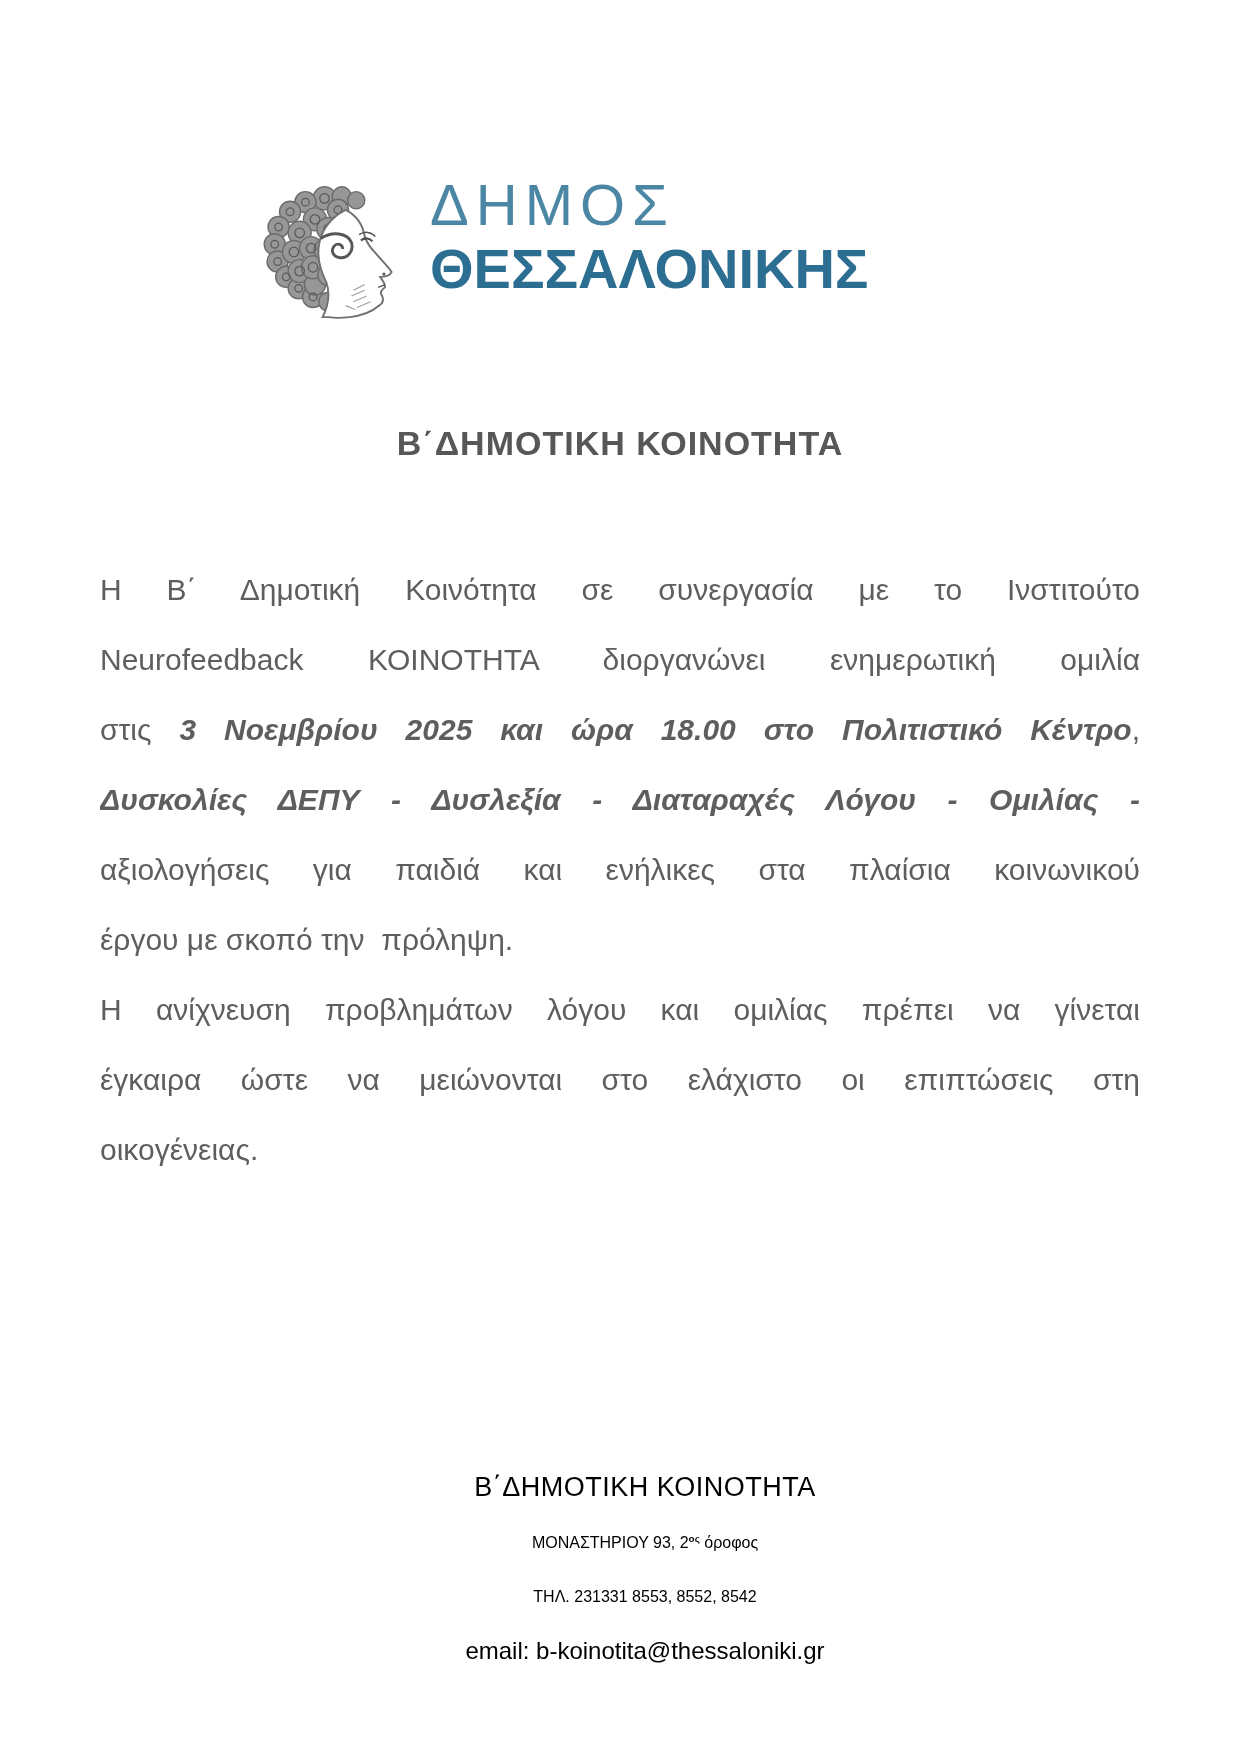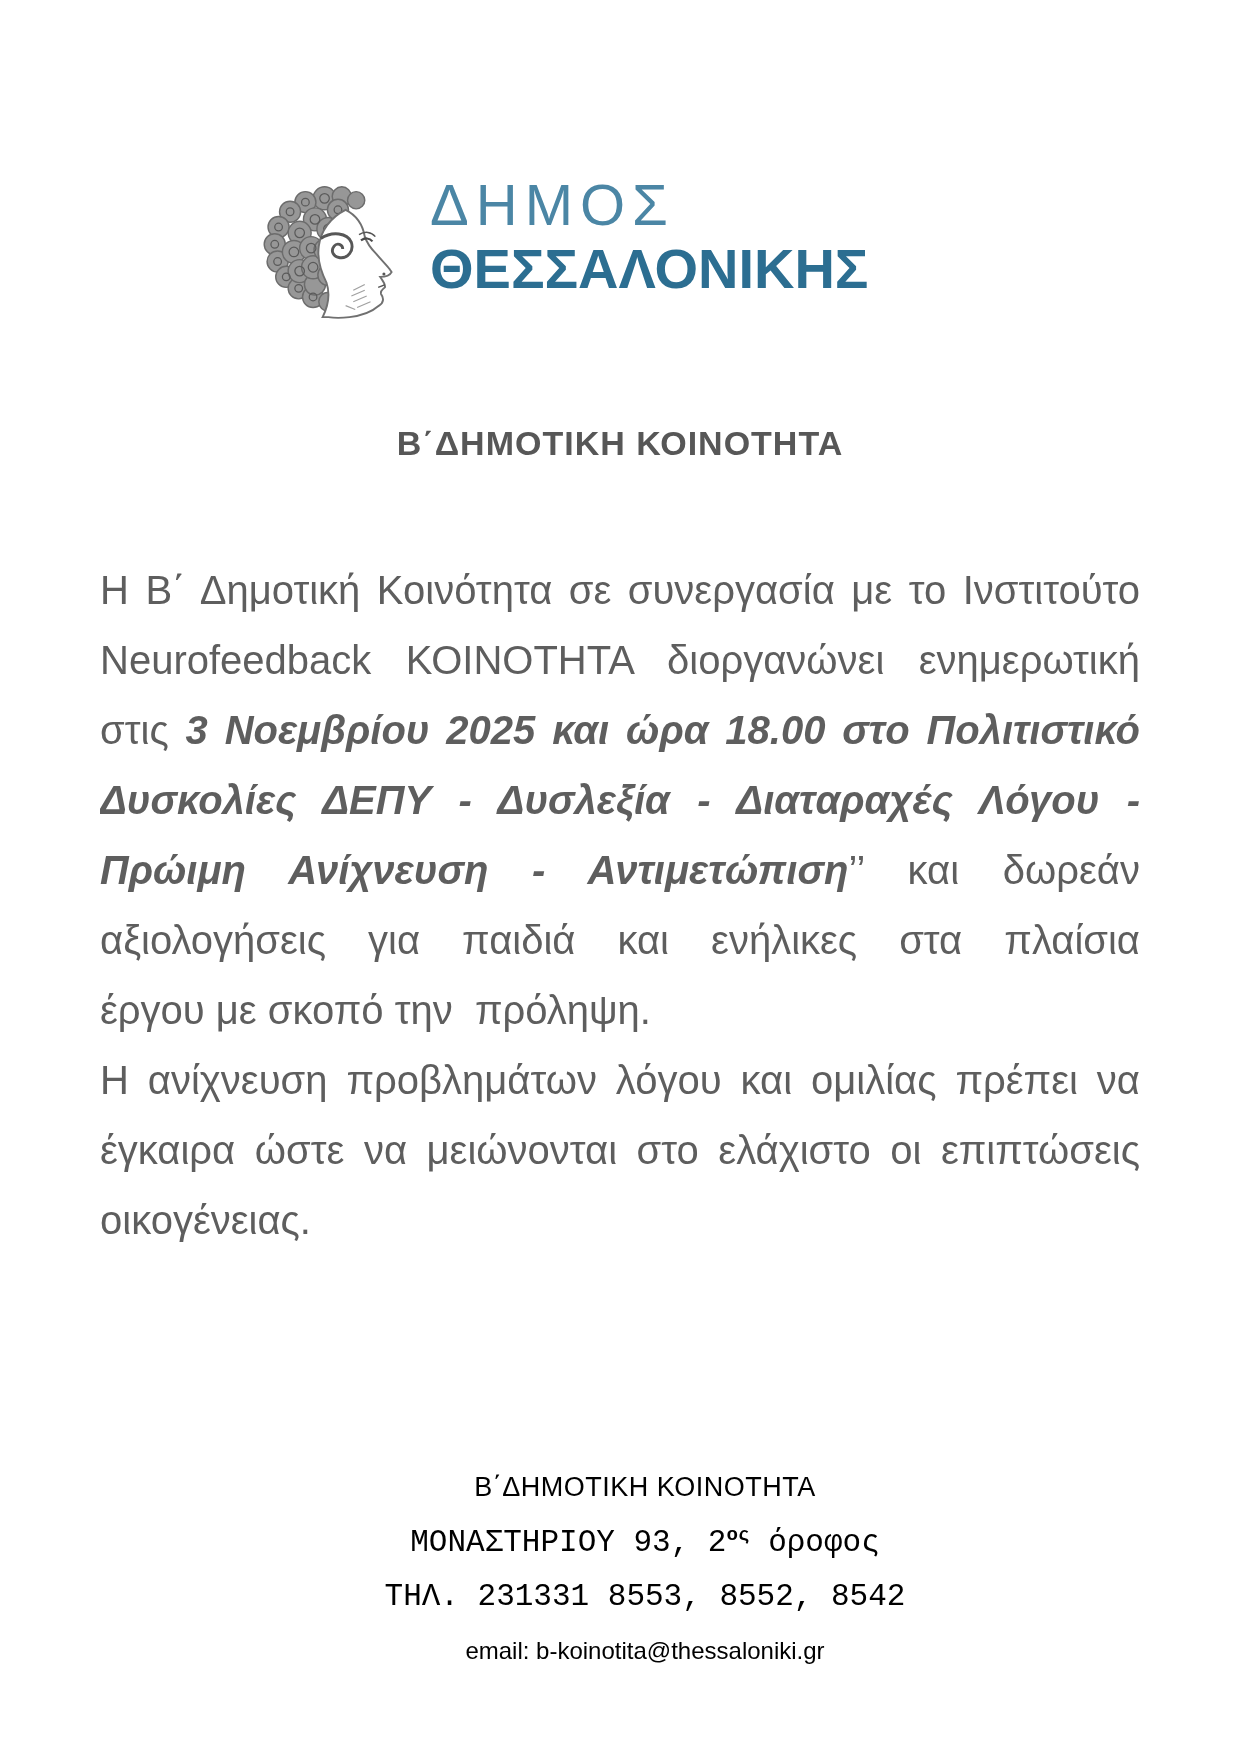--- a/index.html
+++ b/index.html
@@ -14,36 +14,36 @@
   .logo-top{font-size:58px;line-height:62px;font-weight:400;letter-spacing:7px;}
   .logo-bottom{font-size:56px;line-height:62px;font-weight:700;letter-spacing:0;margin-top:2px;text-align:right;}
 
   
   .doc-title{
     position:absolute;top:424px;left:0;width:100%;text-align:center;
     font-size:34px;font-weight:700;color:#575757;letter-spacing:1px;
   }
 
   
-  .doc-body{position:absolute;left:100px;top:555px;width:1040px;color:#5e5e5e;font-size:40px;}
+  .doc-body{position:absolute;left:100px;top:555px;width:1040px;color:#5e5e5e;font-size:30px;}
   .doc-body .line{height:70px;line-height:70px;text-align:justify;text-align-last:justify;overflow:hidden;}
   .doc-body .line.no-just{text-align-last:left;}
   .run-n{font-weight:400;}
   .run-b{font-weight:700;font-style:italic;}
   .run-bi{font-weight:700;font-style:italic;}
   .run-sup{vertical-align:super;font-size:0.62em;line-height:0;}
 
   
   .doc-footer{
     position:absolute;left:0;top:1467px;width:1240px;box-sizing:border-box;
     padding-left:50px;text-align:center;color:#000000;font-weight:700;
   }
   .doc-footer .line{text-align:center;}
   .doc-footer .f1{font-size:27px;height:40px;line-height:40px;margin-bottom:16px;letter-spacing:0.5px;}
-  .doc-footer .f2{font-size:31px;height:40px;line-height:40px;margin-bottom:14px;font-family:Liberation Mono, monospace;}
+  .doc-footer .f2{font-size:16px;height:40px;line-height:40px;margin-bottom:14px;}
   .doc-footer .f3{font-size:24px;height:40px;line-height:40px;}
 </style>
 </head>
 <body>
 
 <div class="page">
 
   <div>
     <svg class="logo-head" viewBox="0 0 150 142" xmlns="http://www.w3.org/2000/svg">
 
@@ -125,21 +125,20 @@
   </div>
 
   <div class="doc-title">Β΄ΔΗΜΟΤΙΚΗ ΚΟΙΝΟΤΗΤΑ</div>
 
   <div class="doc-body">
     <div>
         <div class="line"><span class="run-n">Η Β΄ Δημοτική Κοινότητα σε συνεργασία με το Ινστιτούτο</span></div>
         <div class="line"><span class="run-n">Neurofeedback ΚΟΙΝΟΤΗΤΑ διοργανώνει ενημερωτική ομιλία</span></div>
         <div class="line"><span class="run-n">στις </span><span class="run-b">3 Νοεμβρίου 2025 και ώρα 18.00 στο Πολιτιστικό Κέντρο</span><span class="run-n">,</span></div>
         <div class="line"><span class="run-bi">Δυσκολίες ΔΕΠΥ - Δυσλεξία - Διαταραχές Λόγου - Ομιλίας -</span></div>
-        <div class="line"><span class="run-bi">Πρώιμη Ανίχνευση - Αντιμετώπιση</span><span class="run-n">’’ και δωρεάν διαγνωστικές</span></div>
         <div class="line"><span class="run-n">αξιολογήσεις για παιδιά και ενήλικες στα πλαίσια κοινωνικού</span></div>
         <div class="line no-just"><span class="run-n">έργου με σκοπό την &nbsp;πρόληψη.</span></div>
       </div>
     <div>
         <div class="line"><span class="run-n">Η ανίχνευση προβλημάτων λόγου και ομιλίας πρέπει να γίνεται</span></div>
         <div class="line"><span class="run-n">έγκαιρα ώστε να μειώνονται στο ελάχιστο οι επιπτώσεις στη</span></div>
         <div class="line no-just"><span class="run-n">οικογένειας.</span></div>
       </div>
   </div>
 

